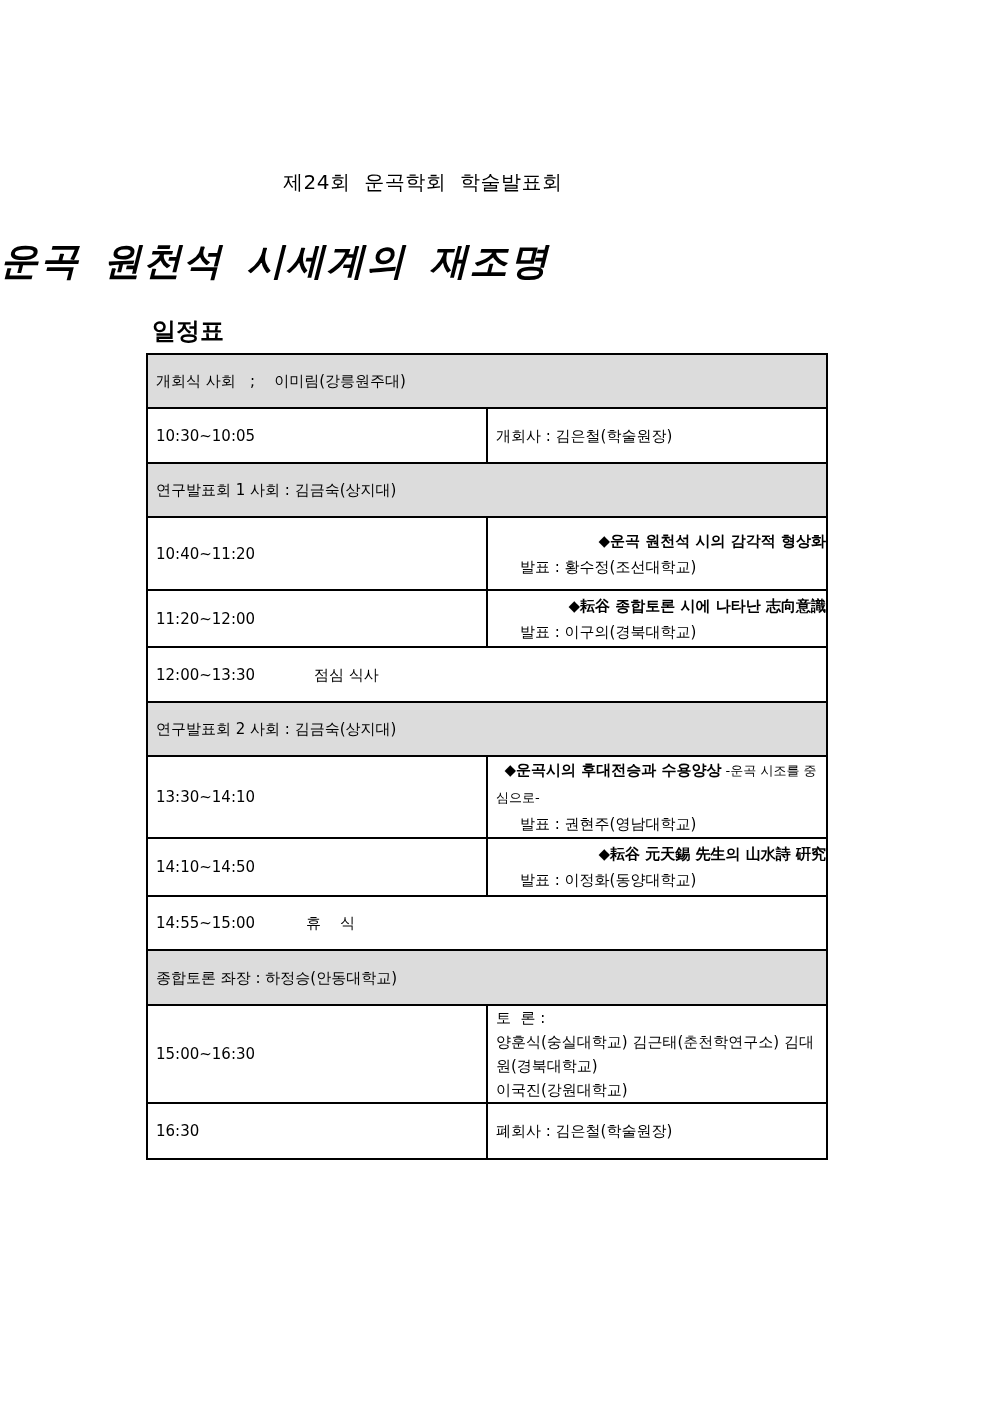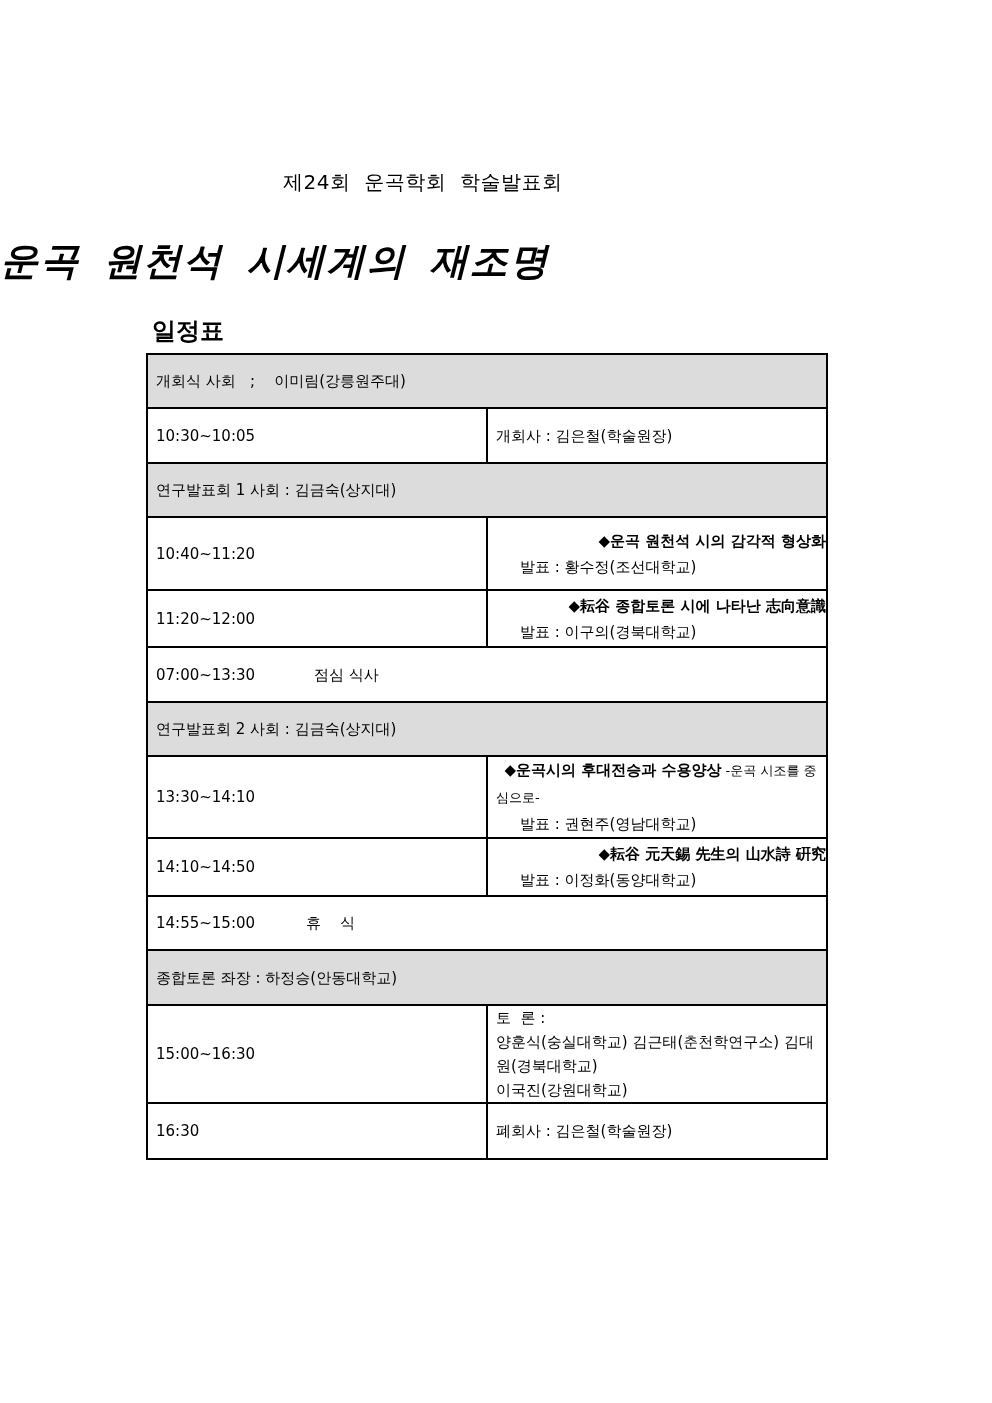--- a/index.html
+++ b/index.html
@@ -47,21 +47,21 @@
   </tr>
   <tr style="height:57px">
     <td class="time">11:20~12:00</td>
     <td>
       <div class="bold"><span class="diamond">◆</span><span>耘谷 종합토론 시에 나타난 志向意識</span></div>
       <div class="indent">발표 : 이구의(경북대학교)</div>
     </td>
   </tr>
   <tr style="height:55px">
     <td colspan="2">
-      <span style="display:inline-block;width:158px">07:00~13:30</span><span>점심 식사</span>
+      <span style="display:inline-block;width:158px">12:00~13:30</span><span>점심 식사</span>
     </td>
   </tr>
   <tr class="header" style="height:54px">
     <td colspan="2">연구발표회 2 사회 : 김금숙(상지대)</td>
   </tr>
   <tr style="height:57px">
     <td class="time">13:30~14:10</td>
     <td>
       <div><span class="bold"><span class="diamond">◆</span><span>운곡시의 후대전승과 수용양상</span></span><span class="small"> -운곡 시조를 중심으로-</span></div>
       <div class="indent">발표 : 권현주(영남대학교)</div>

